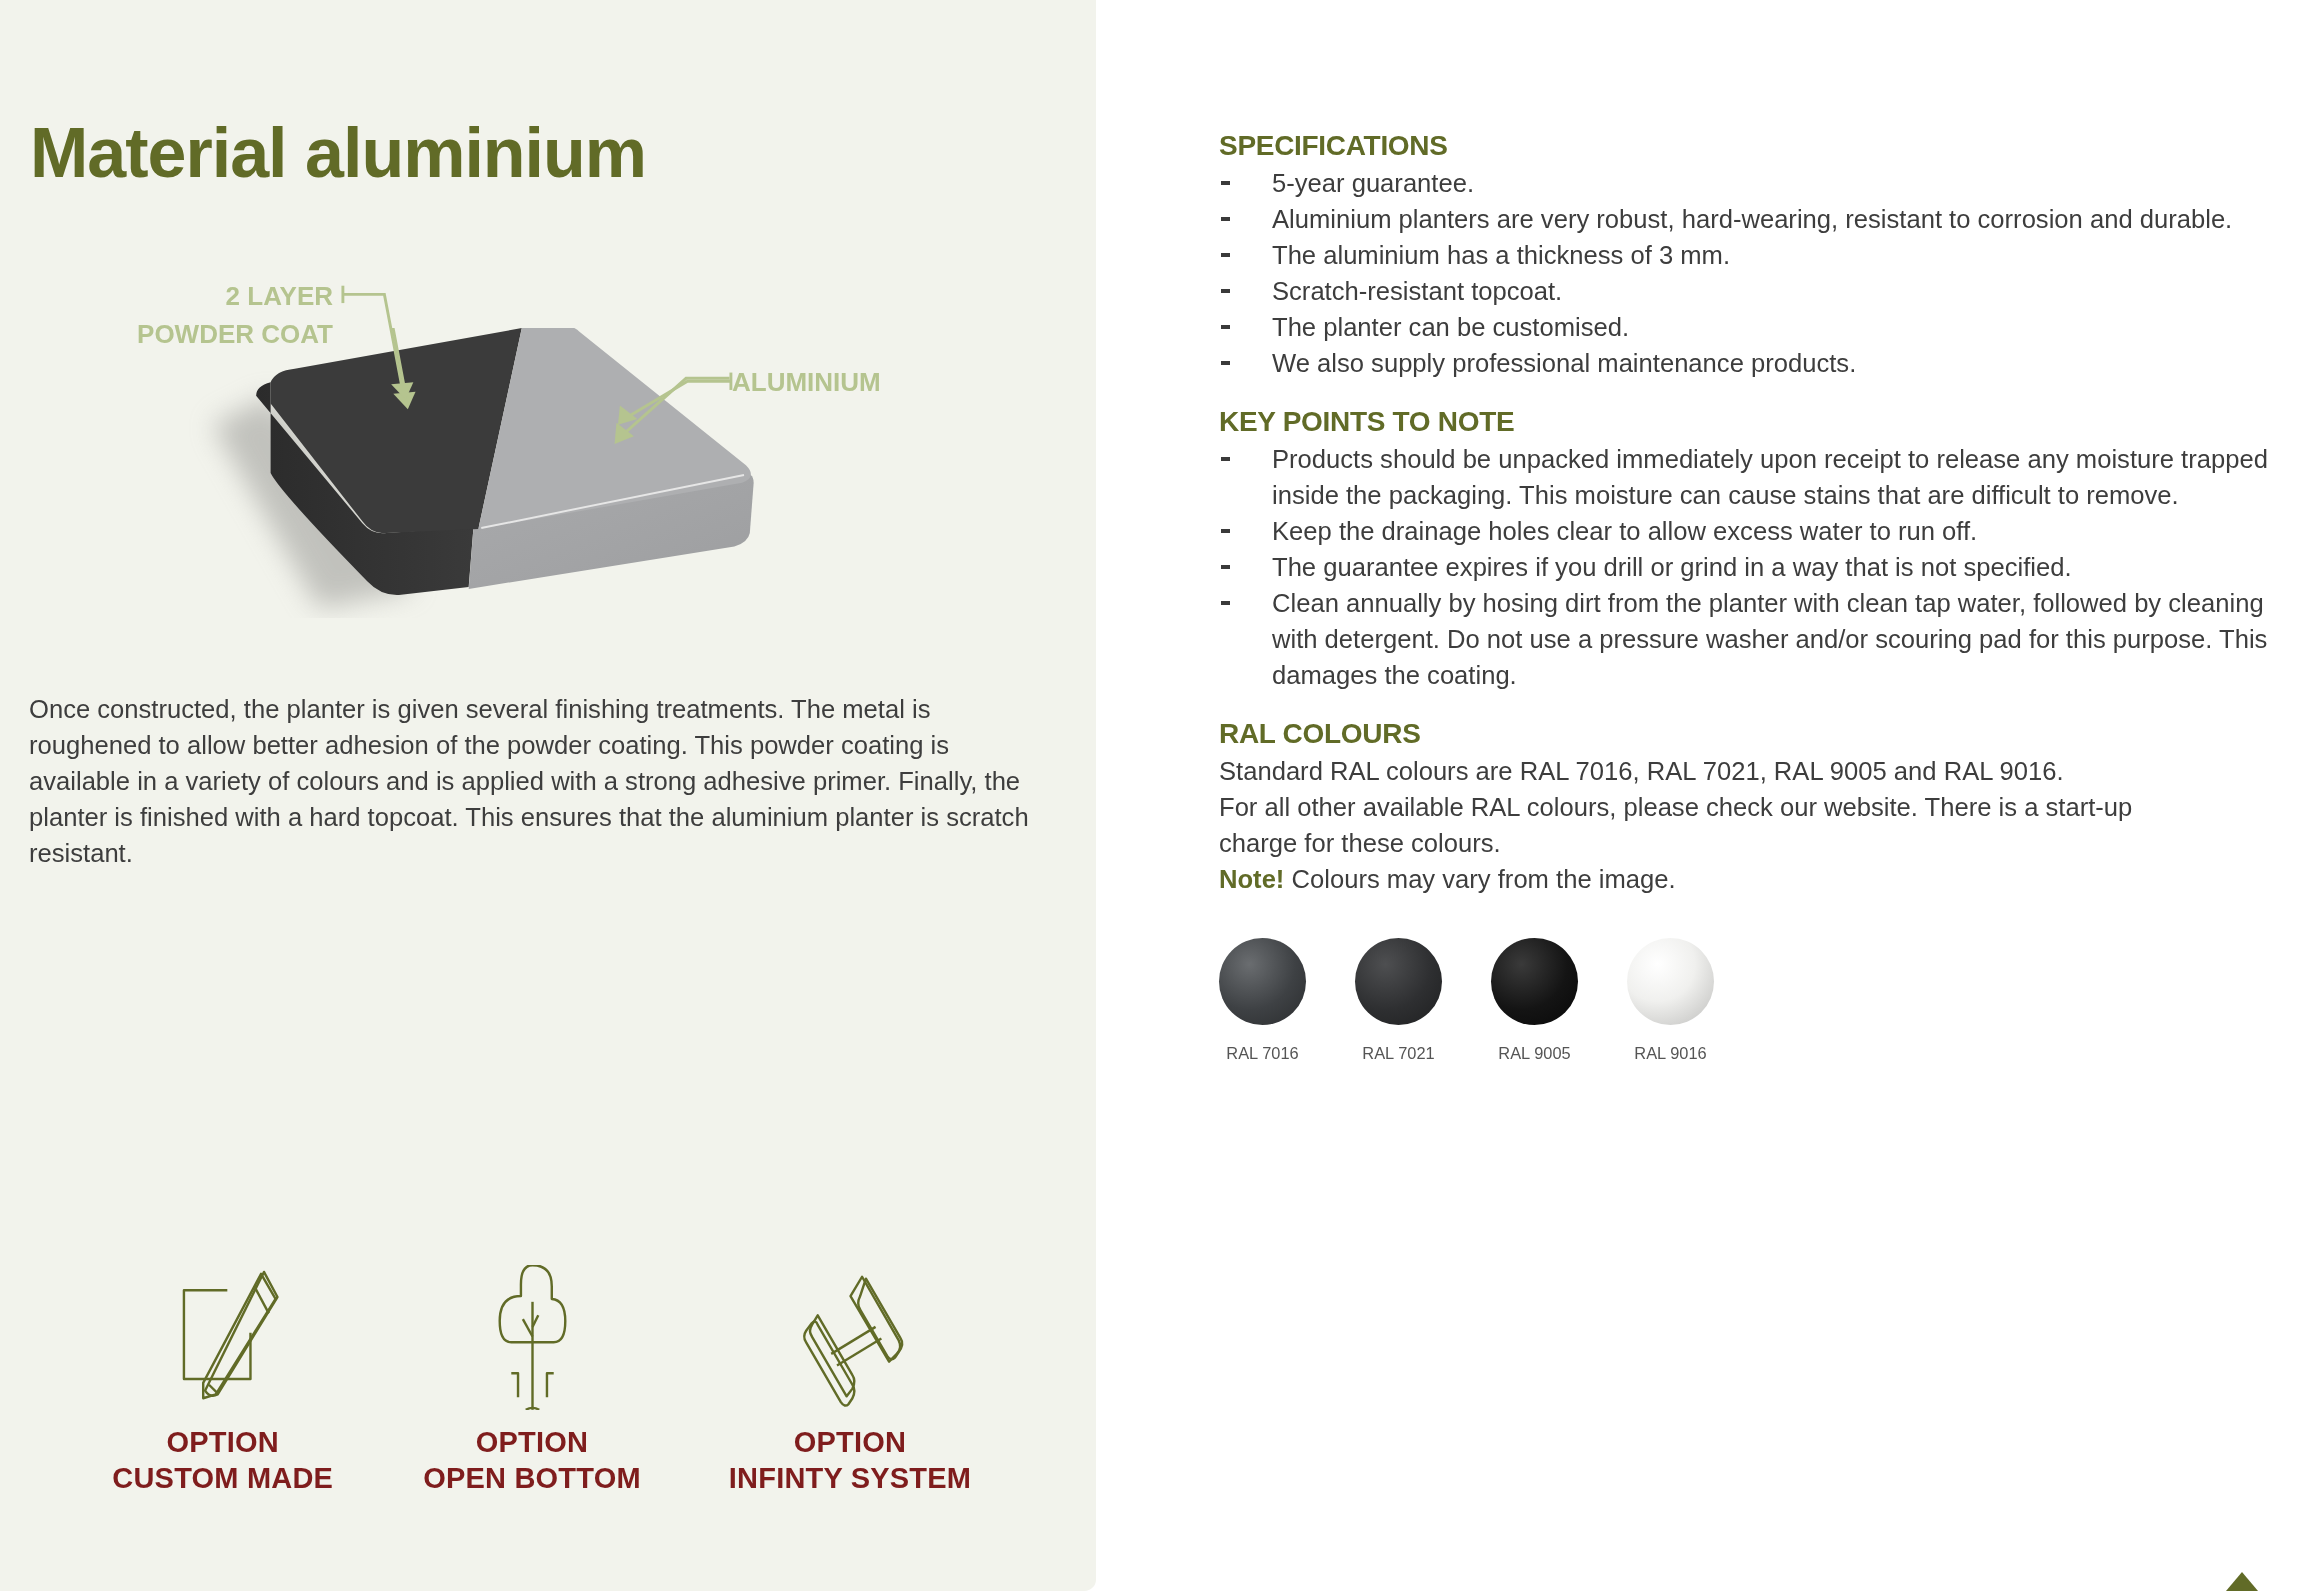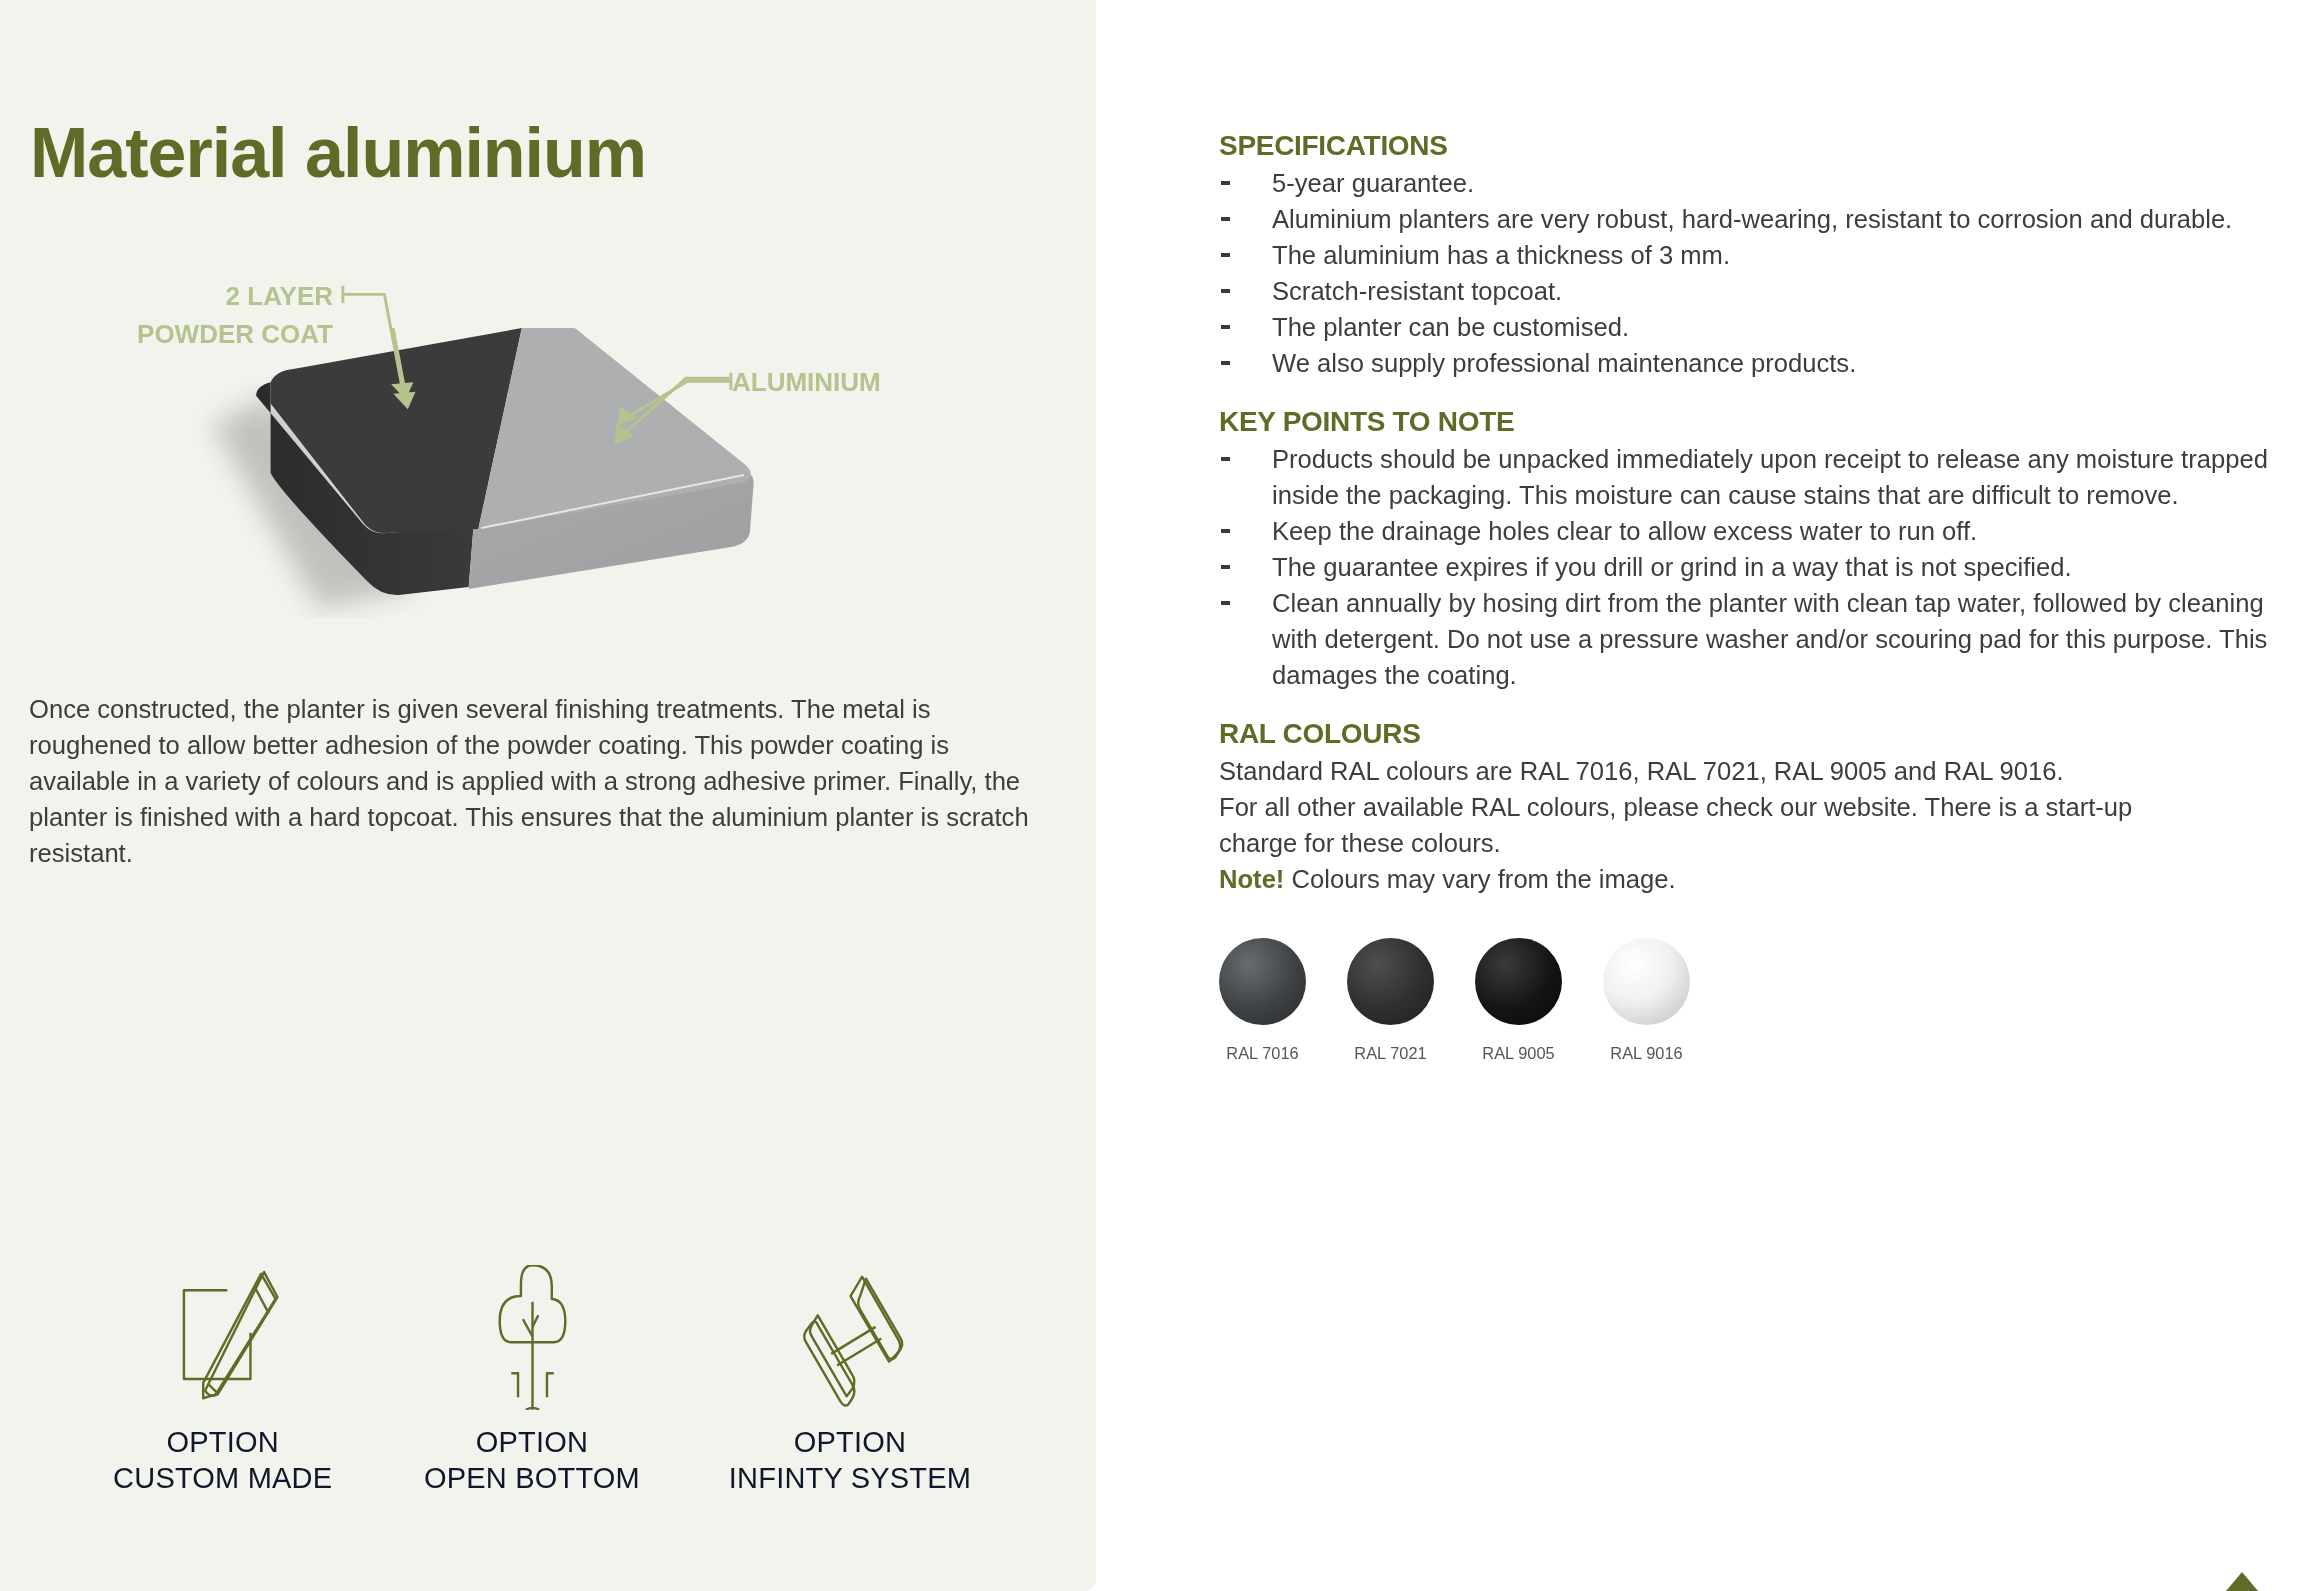--- a/index.html
+++ b/index.html
@@ -11,31 +11,31 @@
            font-weight:700; font-size:70px; letter-spacing:-1px; color:#616b27; line-height:1; }
   .annot { position:absolute; font-weight:700; color:#b5c48f; font-size:26px; letter-spacing:0px; line-height:1.45; }
   .annot-coat { left:116px; top:278px; text-align:right; width:217px; }
   .annot-alu { left:732px; top:364px; }
   .illustration { position:absolute; left:174px; top:328px; width:599px; height:290px; }
   .intro { position:absolute; left:29px; top:691px; width:1023px; font-size:25.6px; line-height:36px;
            color:#3d3d3d; margin:0; font-weight:400; }
   .options { position:absolute; left:97px; top:1265px; width:908px; height:241px; }
   .option { position:absolute; top:0; width:290px; text-align:center; }
   .option svg { display:block; margin:0 auto; }
-  .option-label { font-weight:400; color:#0f172a; font-size:29px; line-height:36px; margin-top:13.5px; letter-spacing:0.2px; }
+  .option-label { font-weight:700; color:#7f1d1d; font-size:29px; line-height:36px; margin-top:13.5px; letter-spacing:0.2px; }
   .right { position:absolute; left:1195px; top:126px; width:1081px;margin-left:24px; }
   .sec-h { margin:0; font-weight:700; color:#616b27; font-size:28px; letter-spacing:-0.3px; line-height:39px; }
   .list { list-style:none; margin:0; padding:0; }
   .list li { position:relative; padding-left:53px; font-size:25.6px; line-height:36px; color:#3d3d3d; }
   .list li .dash { position:absolute; left:1.9px; top:16.4px; width:8.7px; height:3.9px; background:#3a3a3a; }
   .gap1 { height:21px; }
   .gap2 { height:21px; }
   .ral-p { margin:0; font-size:25.6px; line-height:36px; color:#3d3d3d; }
   .note-strong { font-weight:700; color:#616b27; }
-  .swatches { display:flex; gap:0; margin-top:41px; }
+  .swatches { display:flex; gap:8px; margin-top:41px; }
   .swatch { width:128px; text-align:left; }
   .ball { width:87px; height:87px; border-radius:50%; }
   .swatch-label { font-size:16.4px; color:#555; margin-top:19.3px; width:87px; text-align:center; }
   .corner-mark { position:absolute; left:2226px; top:1572px; width:0; height:0;
                  border-left:16.4px solid transparent; border-right:16.4px solid transparent; border-bottom:19.3px solid #616b27; }
 </style>
 </head>
 <body>
 
 <div class="left-panel"></div>

